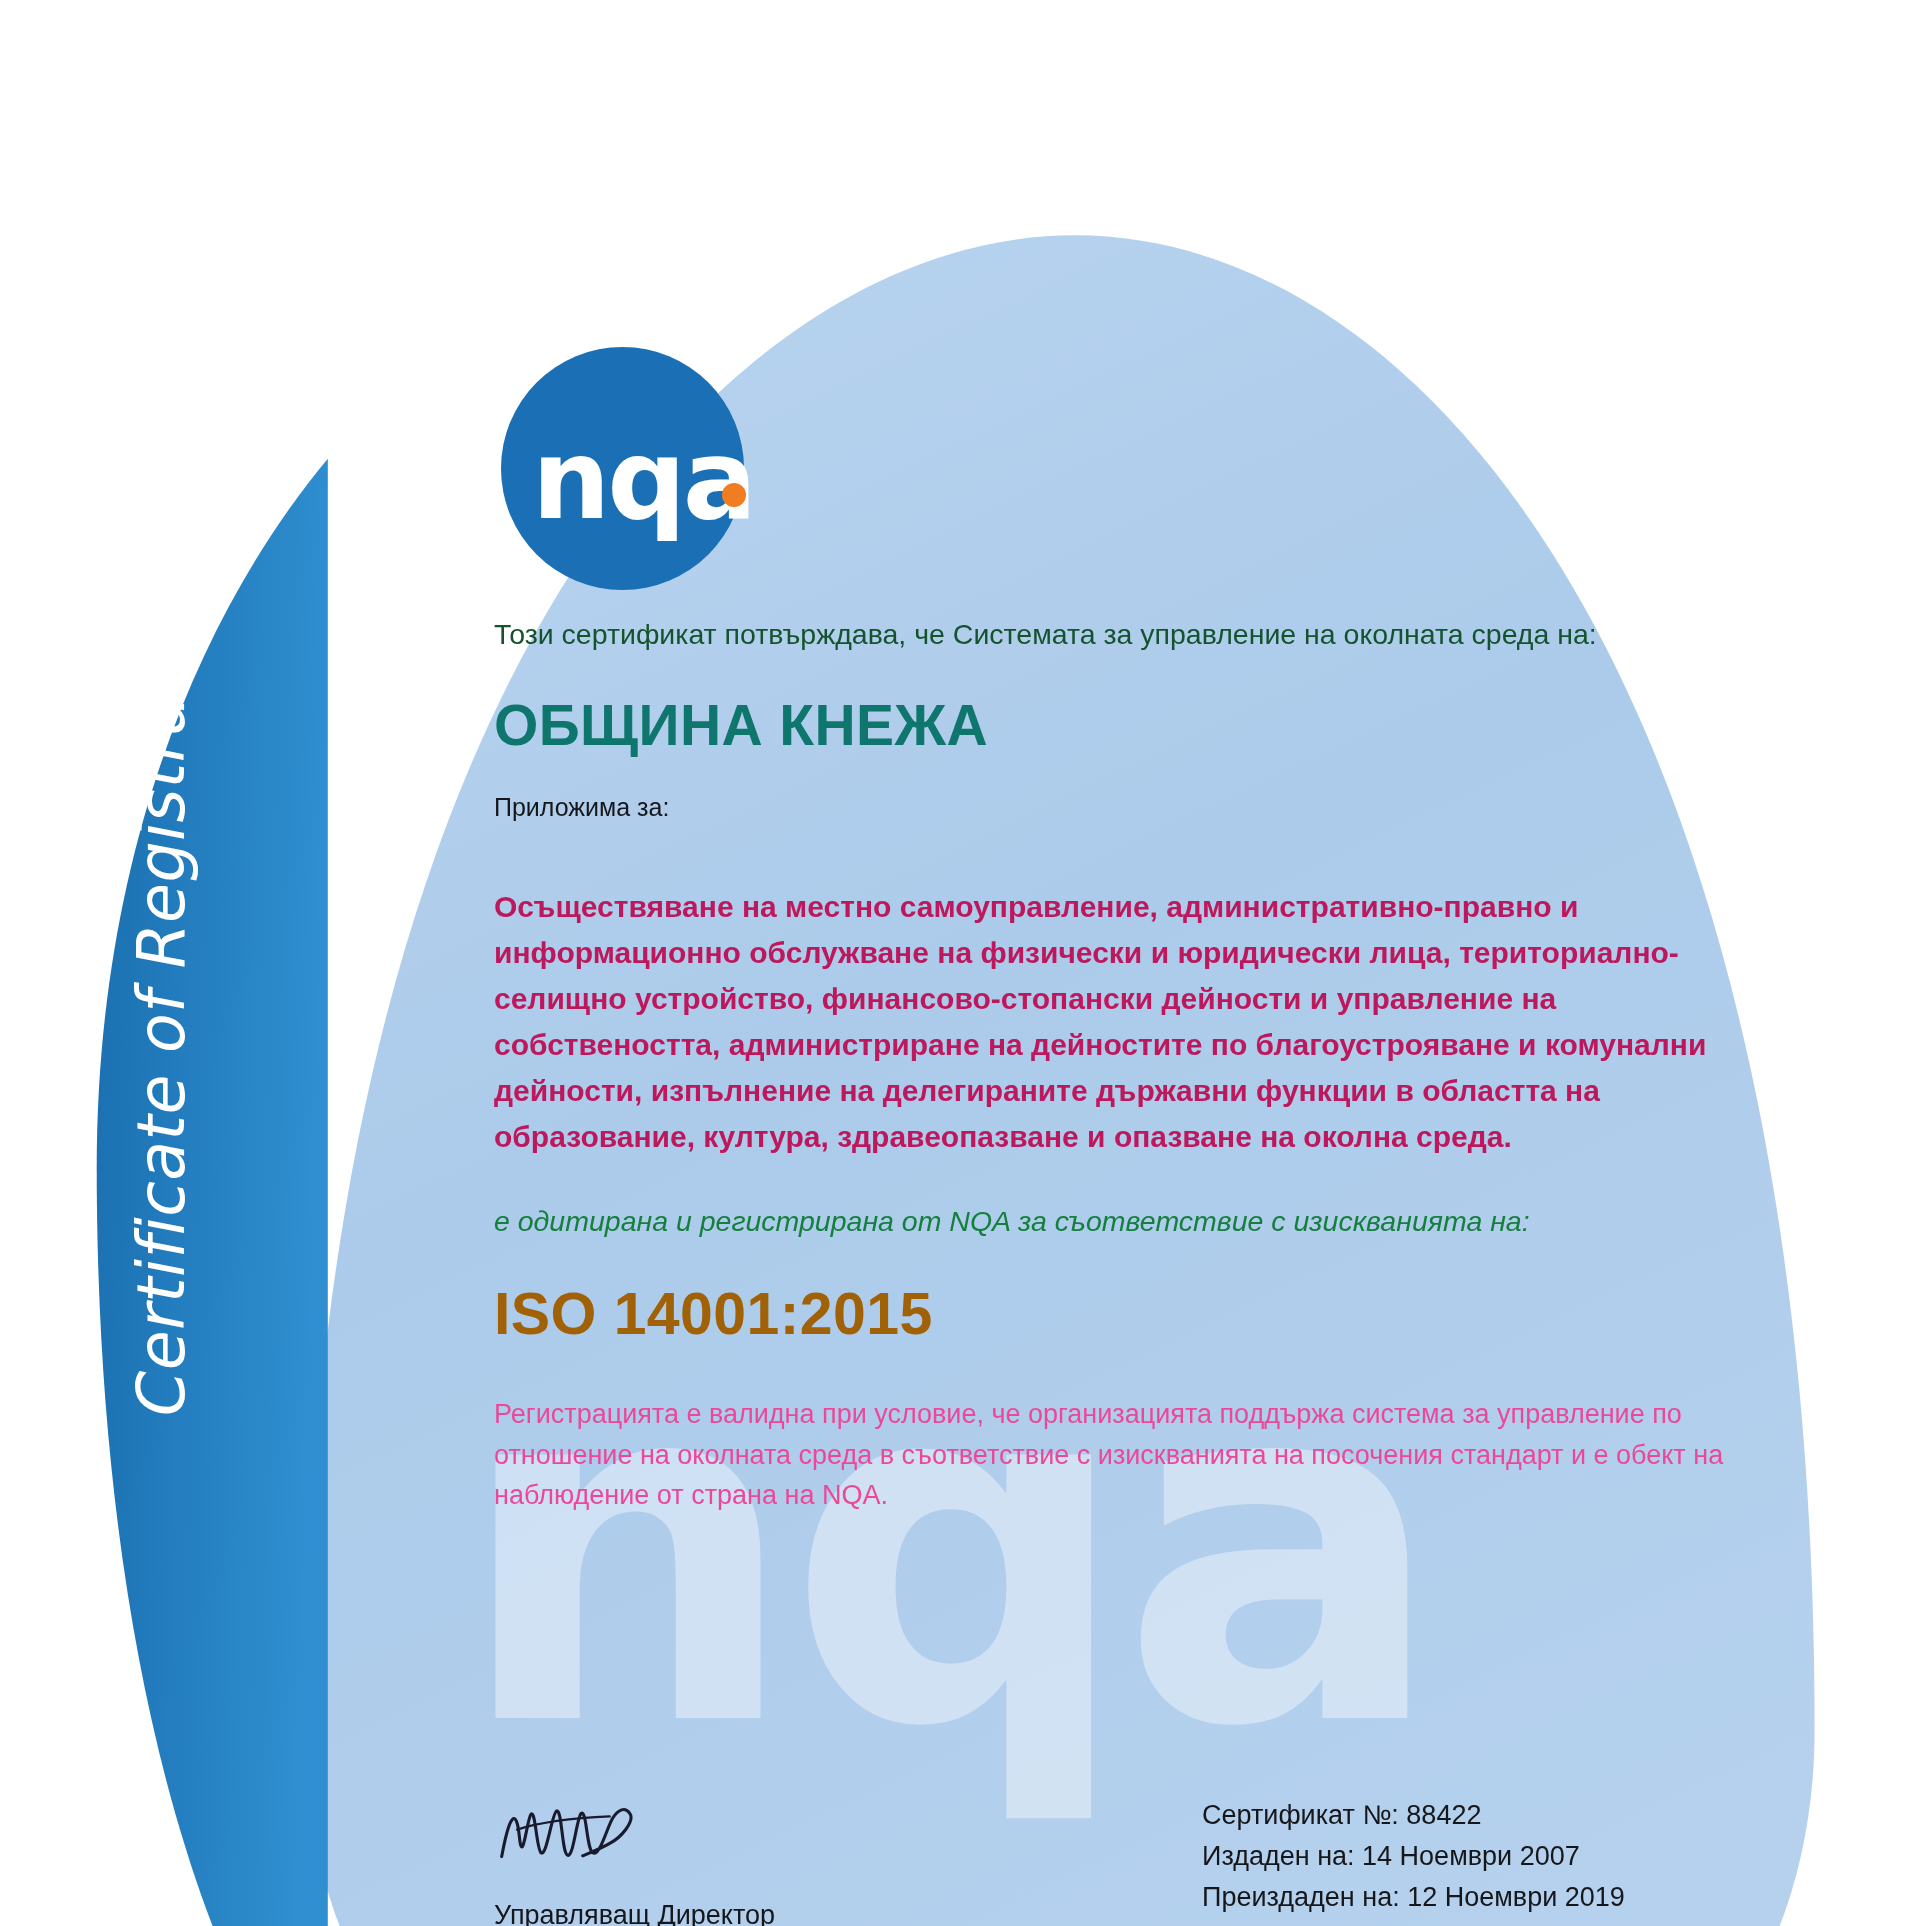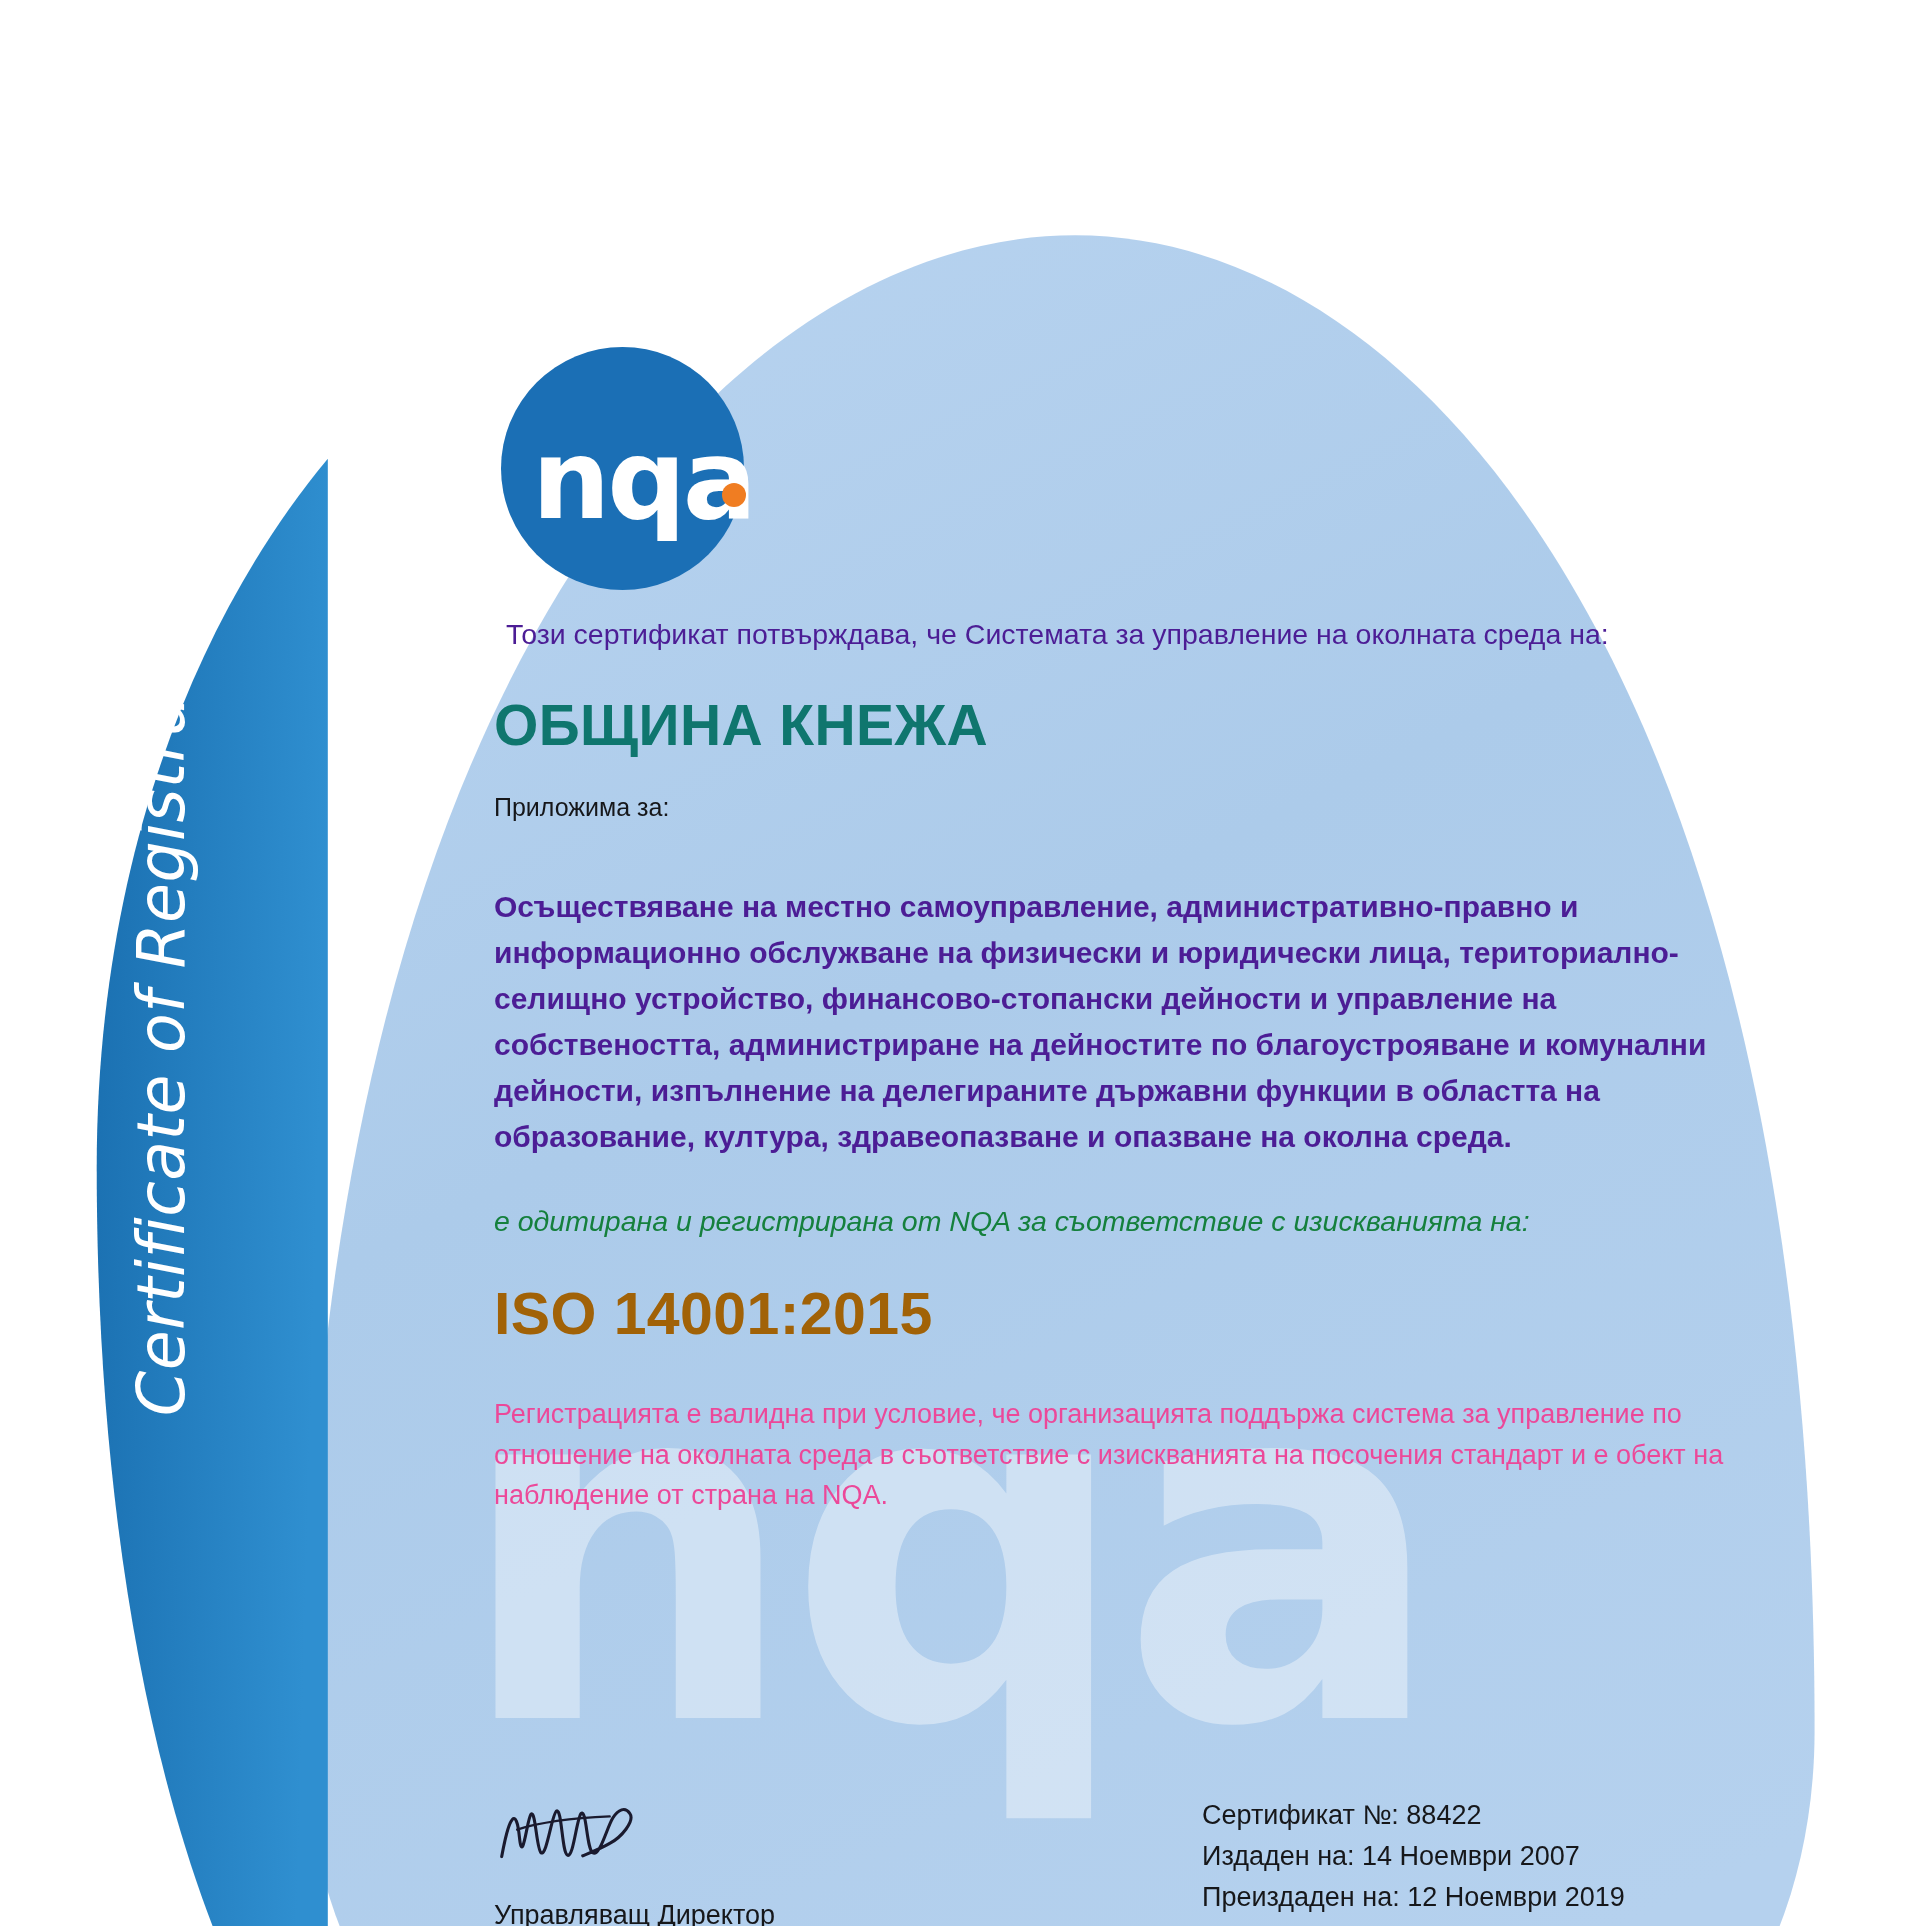--- a/index.html
+++ b/index.html
@@ -98,22 +98,22 @@
   
   .content {
     position: absolute;
     left: 494px;
     top: 616px;
     width: 1252px;
   }
 
   .intro-line {
     font-size: 28.5px;
-    color: #4c1d95;
-    margin: 0 0 39px 12px;
+    color: #14532d;
+    margin: 0 0 39px 0;
     line-height: 1.3;
   }
   .org-name {
     font-size: 57px;
     font-weight: bold;
     color: #0f766e;
     margin: 0 0 35px 0;
     letter-spacing: 0.4px;
   }
   .org-address {
@@ -122,21 +122,21 @@
     margin: 0 0 143px 0;
   }
   .applies-label {
     font-size: 25px;
     color: #16171a;
     margin: 0 0 62px 0;
   }
   .scope {
     font-size: 30px;
     font-weight: bold;
-    color: #4c1d95;
+    color: #be185d;
     line-height: 1.53;
     margin: 0 0 46px 0;
   }
   .audited-line {
     font-size: 28.5px;
     color: #15803d;
     margin: 0 0 42px 0;
     font-style: italic;
   }
   .standard {

